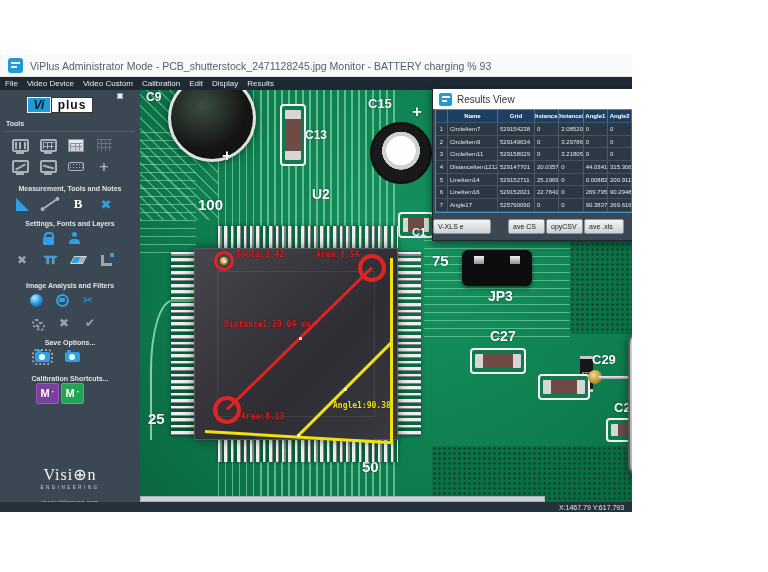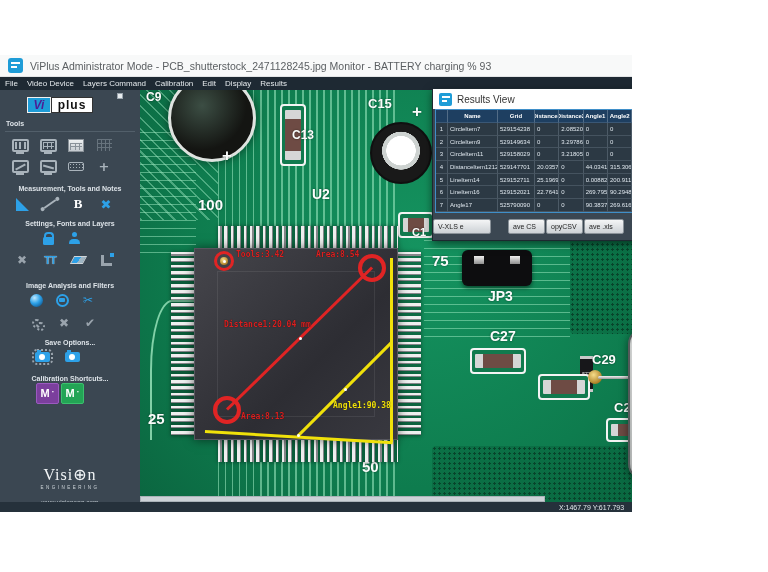--- a/index.html
+++ b/index.html
@@ -19,21 +19,21 @@
 
   .menubar { position:absolute; top:22px; left:0; right:0; height:13px; background:#1e2933; display:flex; align-items:center; gap:9px; padding:0 5px; }
   .menu-item { font-size:8px; color:#e4e9ec; white-space:nowrap; }
 
   .bodyrow { position:absolute; top:35px; left:0; right:0; bottom:10px; display:flex; }
 
   
   .sidebar { width:140px; background:#3b4752; position:relative; flex:none; z-index:3; }
   .pinbox { position:absolute; top:3px; right:17px; width:6px; height:6px; background:#e8ecef; border:1px solid #9aa4ad; }
   .logo { position:absolute; top:7px; left:27px; display:flex; }
-  .logo-vi { width:24px; height:16px; background:#1e9cd7; color:#4c1d95; font-weight:bold; font-style:italic; font-size:12px; display:flex; align-items:center; justify-content:center; border:1px solid #f2f2f2; }
+  .logo-vi { width:24px; height:16px; background:#1e9cd7; color:#0f172a; font-weight:bold; font-style:italic; font-size:12px; display:flex; align-items:center; justify-content:center; border:1px solid #f2f2f2; }
   .logo-plus { width:42px; height:16px; background:#fff; color:#111; font-weight:bold; font-size:12px; letter-spacing:1px; display:flex; align-items:center; justify-content:center; border:1px solid #333; }
   .side-h { position:absolute; left:0; width:140px; font-size:7px; font-weight:bold; color:#dde3e8; }
   .h-left { text-align:left; padding-left:6px; }
   .h-center { text-align:center; }
   .side-rule { position:absolute; left:5px; width:130px; border-top:1px solid #525f6a; }
   .sicon { position:absolute; width:24px; height:18px; display:flex; align-items:center; justify-content:center; cursor:pointer; }
   .glyph { font-family:"DejaVu Sans", sans-serif; }
 
   .mon { width:17px; height:13px; border:2px solid #a9b3bb; border-radius:2px; position:relative; }
   .mon .stand { position:absolute; left:50%; transform:translateX(-50%); bottom:-4px; width:8px; height:2px; background:#a9b3bb; }
@@ -162,21 +162,21 @@
       <div class="win-controls">
         <span>–</span>
         <span>□</span>
         <span>×</span>
       </div>
     </div>
 
     <div class="menubar">
         <span class="menu-item">File</span>
         <span class="menu-item">Video Device</span>
-        <span class="menu-item">Layers Command</span>
+        <span class="menu-item">Video Custom</span>
         <span class="menu-item">Calibration</span>
         <span class="menu-item">Edit</span>
         <span class="menu-item">Display</span>
         <span class="menu-item">Results</span>
       </div>
 
     <div class="bodyrow">
 
       <div class="sidebar">
         <div class="pinbox"></div>
@@ -318,21 +318,21 @@
         <div class="traces tr-d" style="left:300px;top:60px;width:130px;height:90px;"></div>
         <div class="trace-curve" style="left:10px;top:210px;width:44px;height:140px;border-left-width:2px;border-top-width:2px;"></div>
 
         <div class="comp cap-big" style="left:28px;top:-16px;width:88px;height:88px;"></div>
         <div class="cross" style="left:82px;top:56px;">+</div>
         <div class="silk" style="left:6px;top:0px;font-size:12px;">C9</div>
 
         <div class="smd vert" style="left:140px;top:14px;width:26px;height:62px;">
             <span class="body"></span>
           </div>
-        <div class="silk" style="left:152px;top:38px;font-size:12px;">C13</div>
+        <div class="silk" style="left:165px;top:38px;font-size:12px;">C13</div>
 
         <div class="silk" style="left:228px;top:6px;font-size:13px;">C15</div>
         <div class="cross" style="left:272px;top:12px;">+</div>
         <div class="comp cap-ring" style="left:230px;top:32px;width:62px;height:62px;"></div>
 
         <div class="smd" style="left:258px;top:122px;width:36px;height:26px;">
             <span class="body"></span>
           </div>
         <div class="silk" style="left:272px;top:136px;font-size:11px;">C1</div>
 

